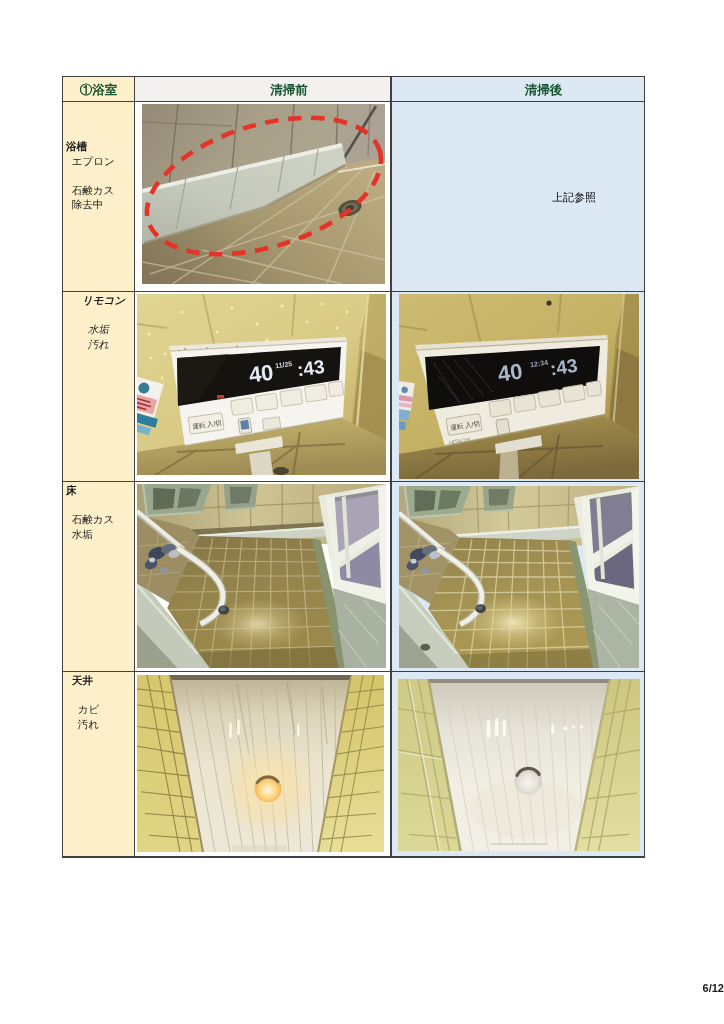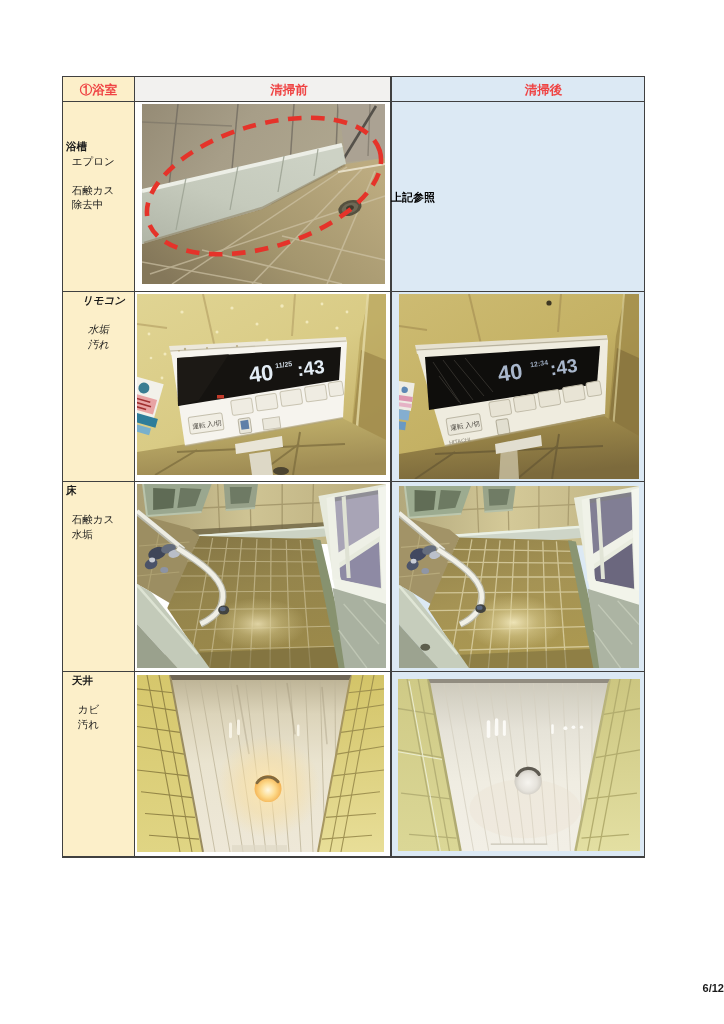--- a/index.html
+++ b/index.html
@@ -1,19 +1,19 @@
 <!DOCTYPE html>
 <html><head>
 <meta charset="utf-8">
 <style>
   html,body{margin:0;padding:0;}
   body{width:724px;height:1024px;background:#ffffff;font-family:"Liberation Sans",sans-serif;position:relative;overflow:hidden;}
   .abs{position:absolute;}
   .cell-label{font-size:10.5px;color:#1a1a1a;line-height:14.6px;white-space:pre;}
-  .hdr{font-weight:bold;font-size:12.5px;color:#ef4444;text-align:center;}
+  .hdr{font-weight:bold;font-size:12.5px;color:#14532d;text-align:center;}
   svg{display:block;}
 </style>
 </head>
 <body>
 
 <div class="abs" style="left:62px;top:76px;width:73px;height:781px;background:#fcefc9;"></div>
 
 <div class="abs" style="left:135px;top:76px;width:256px;height:25px;background:#f2f1ef;"></div>
 
 <div class="abs" style="left:135px;top:101px;width:256px;height:756px;background:#ffffff;"></div>
@@ -60,21 +60,21 @@
 <div class="cell-label abs" style="left:66px;top:483px;"><b>床</b>
 
   石鹸カス
   水垢</div>
 
 <div class="cell-label abs" style="left:72px;top:673px;"><b>天井</b>
 
   カビ
   汚れ</div>
 
-<div class="abs" style="left:391px;top:190px;width:205px;text-align:left;font-weight:bold;font-size:11px;color:#000;">上記参照</div>
+<div class="abs" style="left:391px;top:190px;width:205px;text-align:right;font-weight:normal;font-size:11px;color:#000;">上記参照</div>
 
 <svg class="abs" style="left:142px;top:104px;" width="243" height="180" viewBox="0 0 243 180">
   <defs>
     <linearGradient id="p1wall" x1="0" y1="0" x2="1" y2="0.3">
       <stop offset="0" stop-color="#958b75"></stop>
         <stop offset="0.45" stop-color="#a79e88"></stop>
         <stop offset="1" stop-color="#b0a890"></stop>
     </linearGradient>
     <linearGradient id="p1apron" x1="0" y1="1" x2="0.7" y2="0">
       <stop offset="0" stop-color="#b0b5a7"></stop>

